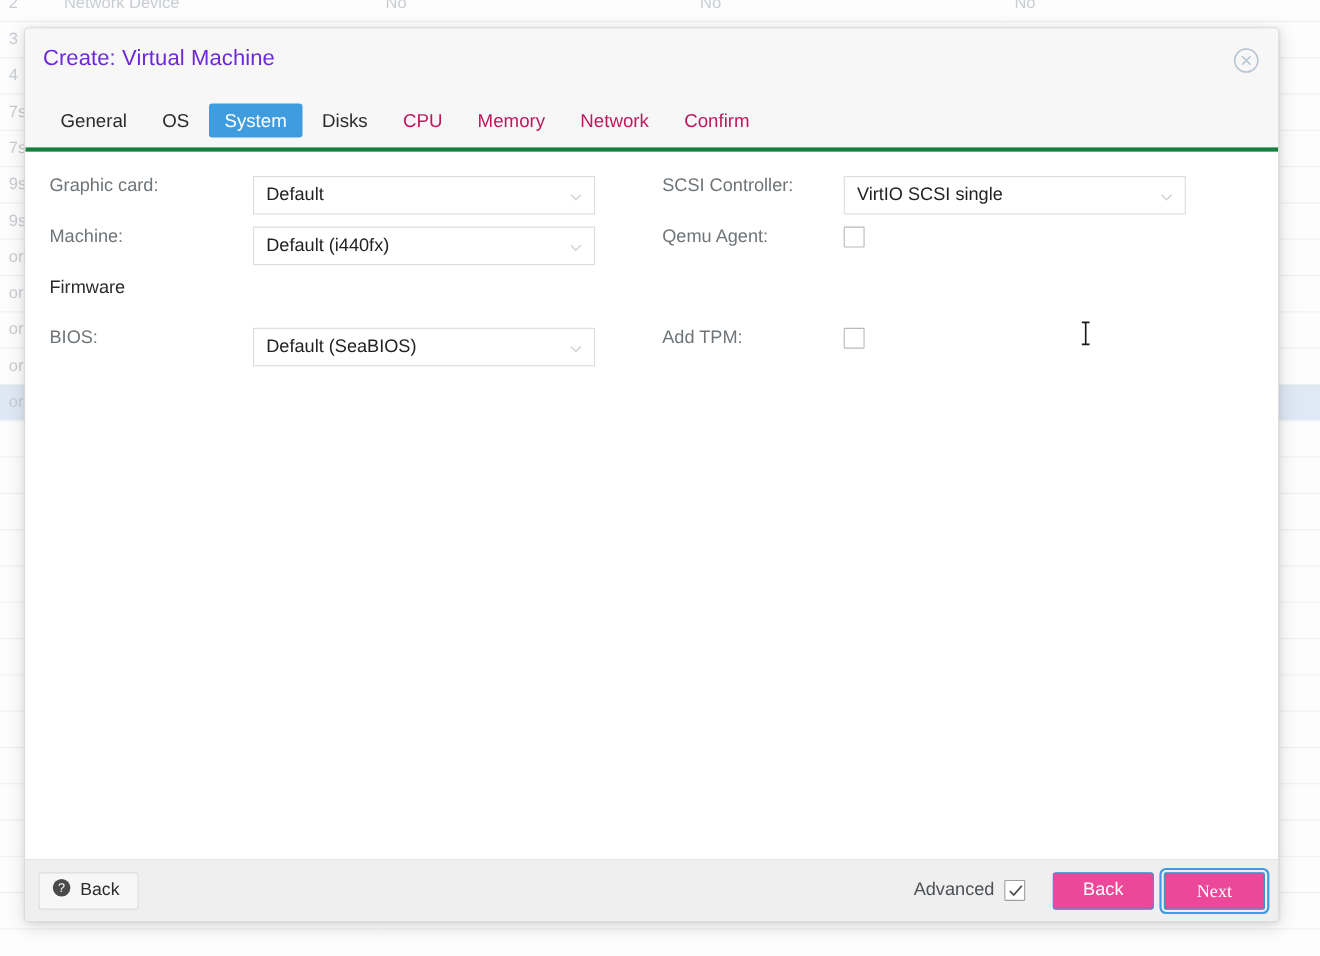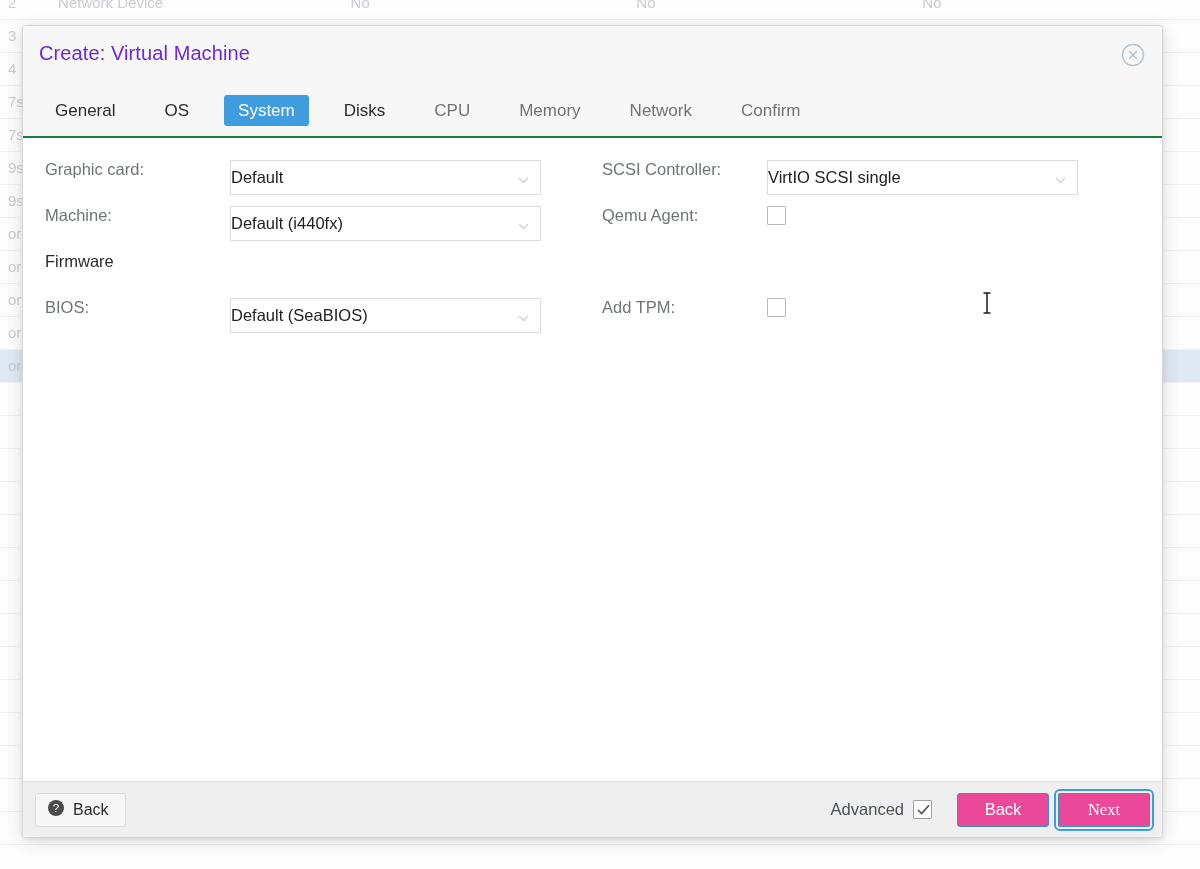--- a/index.html
+++ b/index.html
@@ -73,43 +73,43 @@
     right: 15px; top: 15px;
     width: 28px; height: 28px;
     cursor: pointer;
     opacity: .55;
   }
 
   
   .tabbar {
     height: 54px;
     background: #f7f7f7;
-    border-bottom: 2px solid #15803d;
+    border-bottom: 4px solid #15803d;
     display: flex;
     align-items: center;
     padding-left: 18px;
-    gap: 21px;
+    gap: 4px;
     flex: 0 0 auto;
   }
   .tab {
     font-size: 17px;
     color: #2b2b2b;
     padding: 7px 14px;
     border-radius: 3px;
     white-space: nowrap;
     cursor: pointer;
     line-height: 1;
   }
   .tab.active {
     background: #3f9cdf;
     color: #ffffff;
     text-align: right;
   }
   .tab.disabled {
-    color: #737373;
+    color: #be185d;
     cursor: default;
   }
 
   
   .dlg-body {
     flex: 1 1 auto;
     background: #ffffff;
     position: relative;
     padding: 22px 0 0 0;
     overflow: hidden;
@@ -133,21 +133,21 @@
   }
 
   .select {
     position: relative;
     width: 311px;
     height: 35px;
     border: 1px solid #dcdcdc;
     background: #ffffff;
     display: flex;
     align-items: center;
-    padding: 0 30px 0 0;
+    padding: 0 30px 0 11px;
     font-size: 16.5px;
     color: #222;
     cursor: pointer;
     white-space: nowrap;
     overflow: hidden;
   }
   .select .chev {
     position: absolute;
     right: 10px; top: 50%;
     transform: translateY(-50%);

